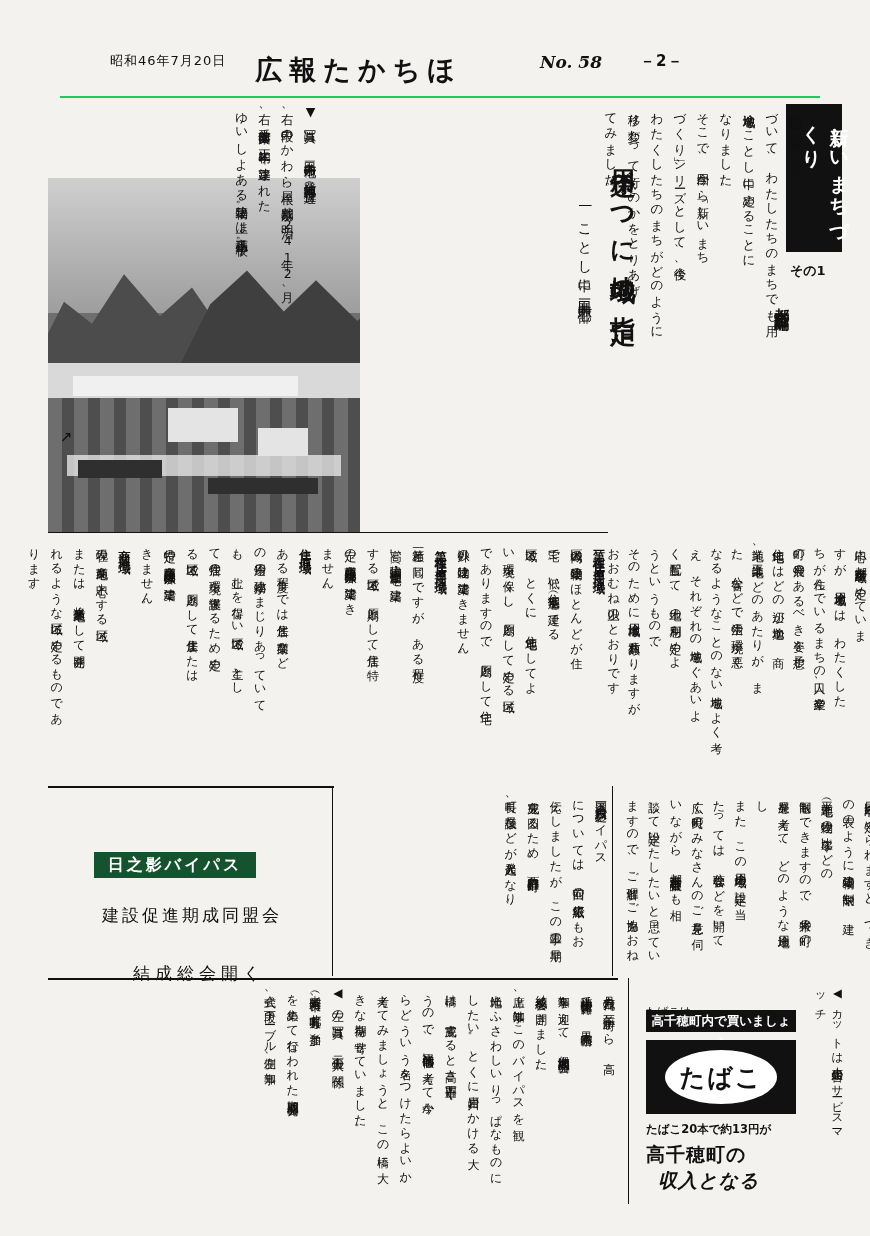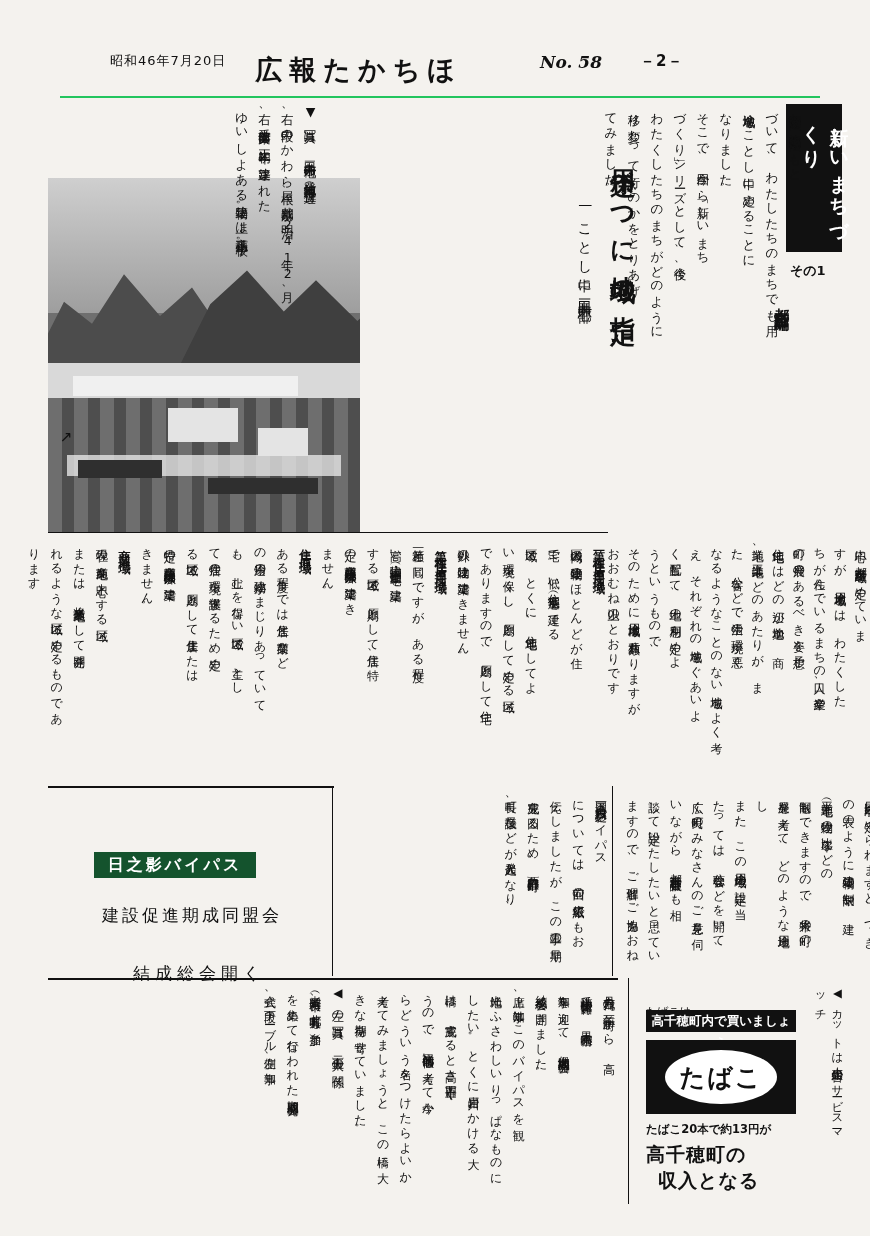--- a/index.html
+++ b/index.html
@@ -176,21 +176,21 @@
     position:absolute;left:0;top:54px;width:150px;height:74px;background:#111;
     display:flex;align-items:center;justify-content:center;
   }
   .ad-oval{
     width:112px;height:54px;background:#fff;border-radius:50%;
     display:flex;align-items:center;justify-content:center;
     font-size:25px;font-weight:bold;letter-spacing:2px;color:#111;
   }
   .ad-l1{position:absolute;left:0;top:136px;font-size:11.5px;font-weight:bold;}
   .ad-l2{position:absolute;left:0;top:156px;font-size:19px;font-weight:bold;letter-spacing:1px;}
-  .ad-l3{position:absolute;left:12px;top:182px;font-size:19px;font-weight:bold;letter-spacing:1px;}
+  .ad-l3{position:absolute;left:12px;top:182px;font-size:19px;font-weight:bold;letter-spacing:1px;font-style:italic;}
   .ad-side{
     position:absolute;left:812px;top:986px;height:150px;
   }
   .ad-side .v{font-size:11.5px;}
   .arrowmark{position:absolute;left:60px;top:428px;font-size:15px;}
 </style>
 </head>
 <body>
 
 <div class="page">

